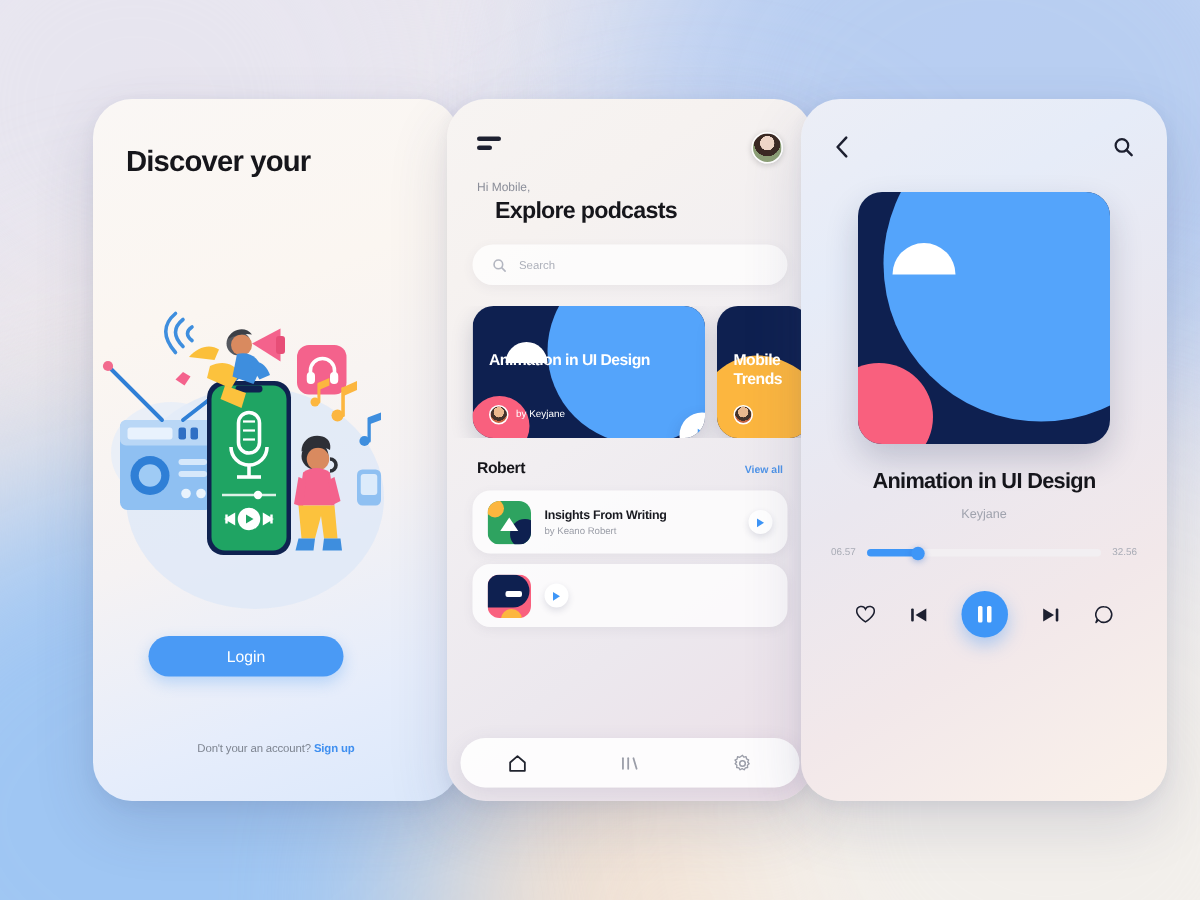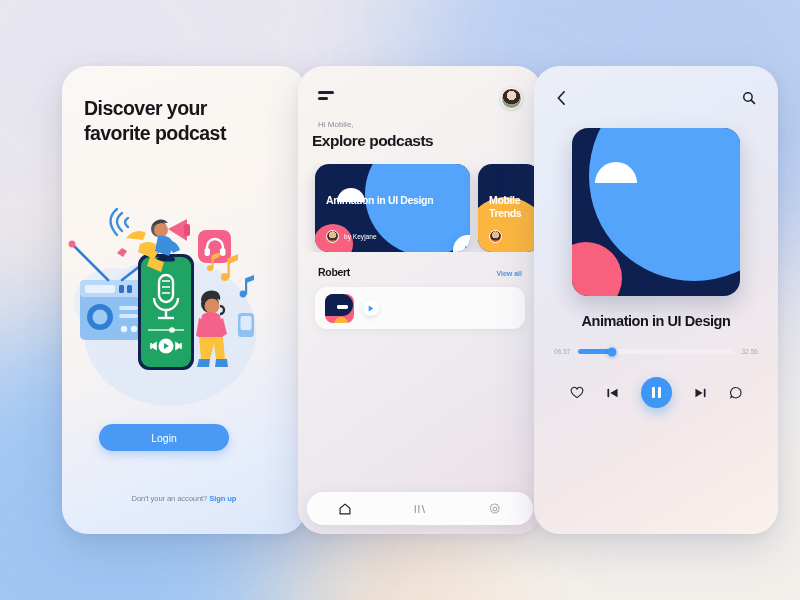--- a/index.html
+++ b/index.html
@@ -78,21 +78,21 @@
   .menu-icon i { display:block; height:2.6px; background:#1d2030; border-radius:2px; margin-bottom:3.4px; }
   .menu-icon i:nth-child(1){ width:16px; }
   .menu-icon i:nth-child(2){ width:10px; }
   .avatar {
     width:21px; height:21px; border-radius:50%;
     background: radial-gradient(circle at 50% 34%, #f0d7c8 0 30%, #3b2a24 31% 55%, #8c9f76 56% 100%);
     border:1.6px solid #fff; box-shadow:0 1px 4px rgba(0,0,0,.18);
     overflow:hidden; position:relative;
   }
   .greet { padding: 11px 20px 0; font-size: 8px; color:#8b8e99; }
-  .s2-heading { padding: 3px 14px 0; font-size:15.5px; font-weight:700; color:#16161b; letter-spacing:-.5px; }
+  .s2-heading { padding: 3px 32px 0; font-size:15.5px; font-weight:700; color:#16161b; letter-spacing:-.5px; }
   .search-bar {
     margin: 13px 17px 0; height: 27px; border-radius:15px;
     background: rgba(255,255,255,.72);
     display:flex; align-items:center; gap:8px; padding:0 13px;
     box-shadow: 0 2px 8px rgba(90,90,120,.07);
   }
   .search-ph { font-size:7.6px; color:#adb0ba; }
 
   .carousel { margin-top:14px; padding-left:17px; display:flex; gap:8px; overflow:hidden; }
   .ftr-card {
@@ -184,21 +184,20 @@
   <div class="blob b-br"></div>
 </div>
 
 <div class="phones">
 
   <div class="phone" id="phone1">
     <div id="screen1">
 
       <div class="s1-title">
         <div>Discover your</div>
-        <div>favorite podcast</div>
       </div>
 
       <div class="illus">
         <svg viewBox="0 0 204 250" width="204" height="250">
           <ellipse cx="108" cy="150" rx="86" ry="74" fill="#dfe9f7" opacity=".85"></ellipse>
           <ellipse cx="52" cy="120" rx="40" ry="34" fill="#e4edf9" opacity=".7"></ellipse>
 
           <rect x="18" y="98" width="62" height="60" rx="5" fill="#8fc0f2"></rect>
           <rect x="18" y="98" width="62" height="17" rx="4" fill="#b9d7f6"></rect>
           <rect x="23" y="103" width="30" height="8" rx="2" fill="#e8f2fd"></rect>
@@ -300,20 +299,27 @@
         <div class="menu-icon">
             <i></i>
             <i></i>
           </div>
         <div class="avatar"></div>
       </div>
 
       <div class="greet">Hi Mobile,</div>
       <div class="s2-heading">Explore podcasts</div>
 
+      <div class="search-bar">
+        <svg width="10" height="10" viewBox="0 0 16 16">
+          <circle cx="6.8" cy="6.8" r="4.6" fill="none" stroke="#b3b6c0" stroke-width="1.7"></circle>
+          <line x1="10.3" y1="10.3" x2="14" y2="14" stroke="#b3b6c0" stroke-width="1.7" stroke-linecap="round"></line>
+        </svg>
+        <span class="search-ph">Search</span>
+      </div>
 
       <div class="carousel">
 
         <div class="ftr-card">
           <div class="ftr-body">
             <svg viewBox="0 0 155 88" width="155" height="88" preserveAspectRatio="none">
               <rect width="155" height="88" fill="#0e2050"></rect>
               <circle cx="112" cy="30" r="62" fill="#54a4fb"></circle>
               <path d="M22 38a14 14 0 0 1 28 0z" fill="#ffffff"></path>
               <circle cx="18" cy="80" r="20" fill="#f9607e"></circle>
@@ -347,20 +353,39 @@
 
       </div>
 
       <div class="sec-head">
         <div class="sec-title">Robert</div>
         <div class="sec-link">View all</div>
       </div>
 
       <div class="plist">
 
+        <div class="prow">
+          <div class="thumb">
+            <svg viewBox="0 0 29 29" width="29" height="29">
+              <rect width="29" height="29" fill="#2ea360"></rect>
+              <circle cx="5" cy="5" r="6" fill="#fcb63f"></circle>
+              <circle cx="25" cy="22" r="10" fill="#0e2050"></circle>
+              <path d="M14.5 11l6 9h-12z" fill="#ffffff"></path>
+            </svg>
+          </div>
+          <div class="prow-meta">
+            <div class="prow-title">Insights From Writing</div>
+            <div class="prow-by">by Keano Robert</div>
+          </div>
+          <div class="prow-play">
+            <svg width="6" height="7" viewBox="0 0 10 12">
+              <path d="M1 1l8 5-8 5z" fill="#3e96f7"></path>
+            </svg>
+          </div>
+        </div>
 
         <div class="prow">
           <div class="thumb">
             <svg viewBox="0 0 29 29" width="29" height="29">
               <rect width="29" height="29" fill="#f9607e"></rect>
               <path d="M0 0h17a11 11 0 0 1 0 22H0z" fill="#0e2050"></path>
               <rect x="12" y="11" width="11" height="4" rx="1.4" fill="#ffffff"></rect>
               <circle cx="16" cy="30" r="7" fill="#fcb63f"></circle>
             </svg>
           </div>
@@ -413,20 +438,21 @@
       <div class="art">
         <svg viewBox="0 0 168 168" width="168" height="168">
           <rect width="168" height="168" fill="#0e2050"></rect>
           <circle cx="122" cy="48" r="105" fill="#54a4fb"></circle>
           <path d="M23 55a21 21 0 0 1 42 0z" fill="#ffffff"></path>
           <circle cx="14" cy="150" r="36" fill="#f9607e"></circle>
         </svg>
       </div>
 
       <div class="s3-title">Animation in UI Design</div>
+      <div class="s3-sub">Keyjane</div>
 
       <div class="prog-wrap">
         <span class="prog-time">06.57</span>
         <div class="prog-rail">
           <div class="prog-fill" id="progFill" style="width: 22%;"></div>
           <div class="prog-knob" id="progKnob" style="left: 22%;"></div>
         </div>
         <span class="prog-time">32.56</span>
       </div>
 

